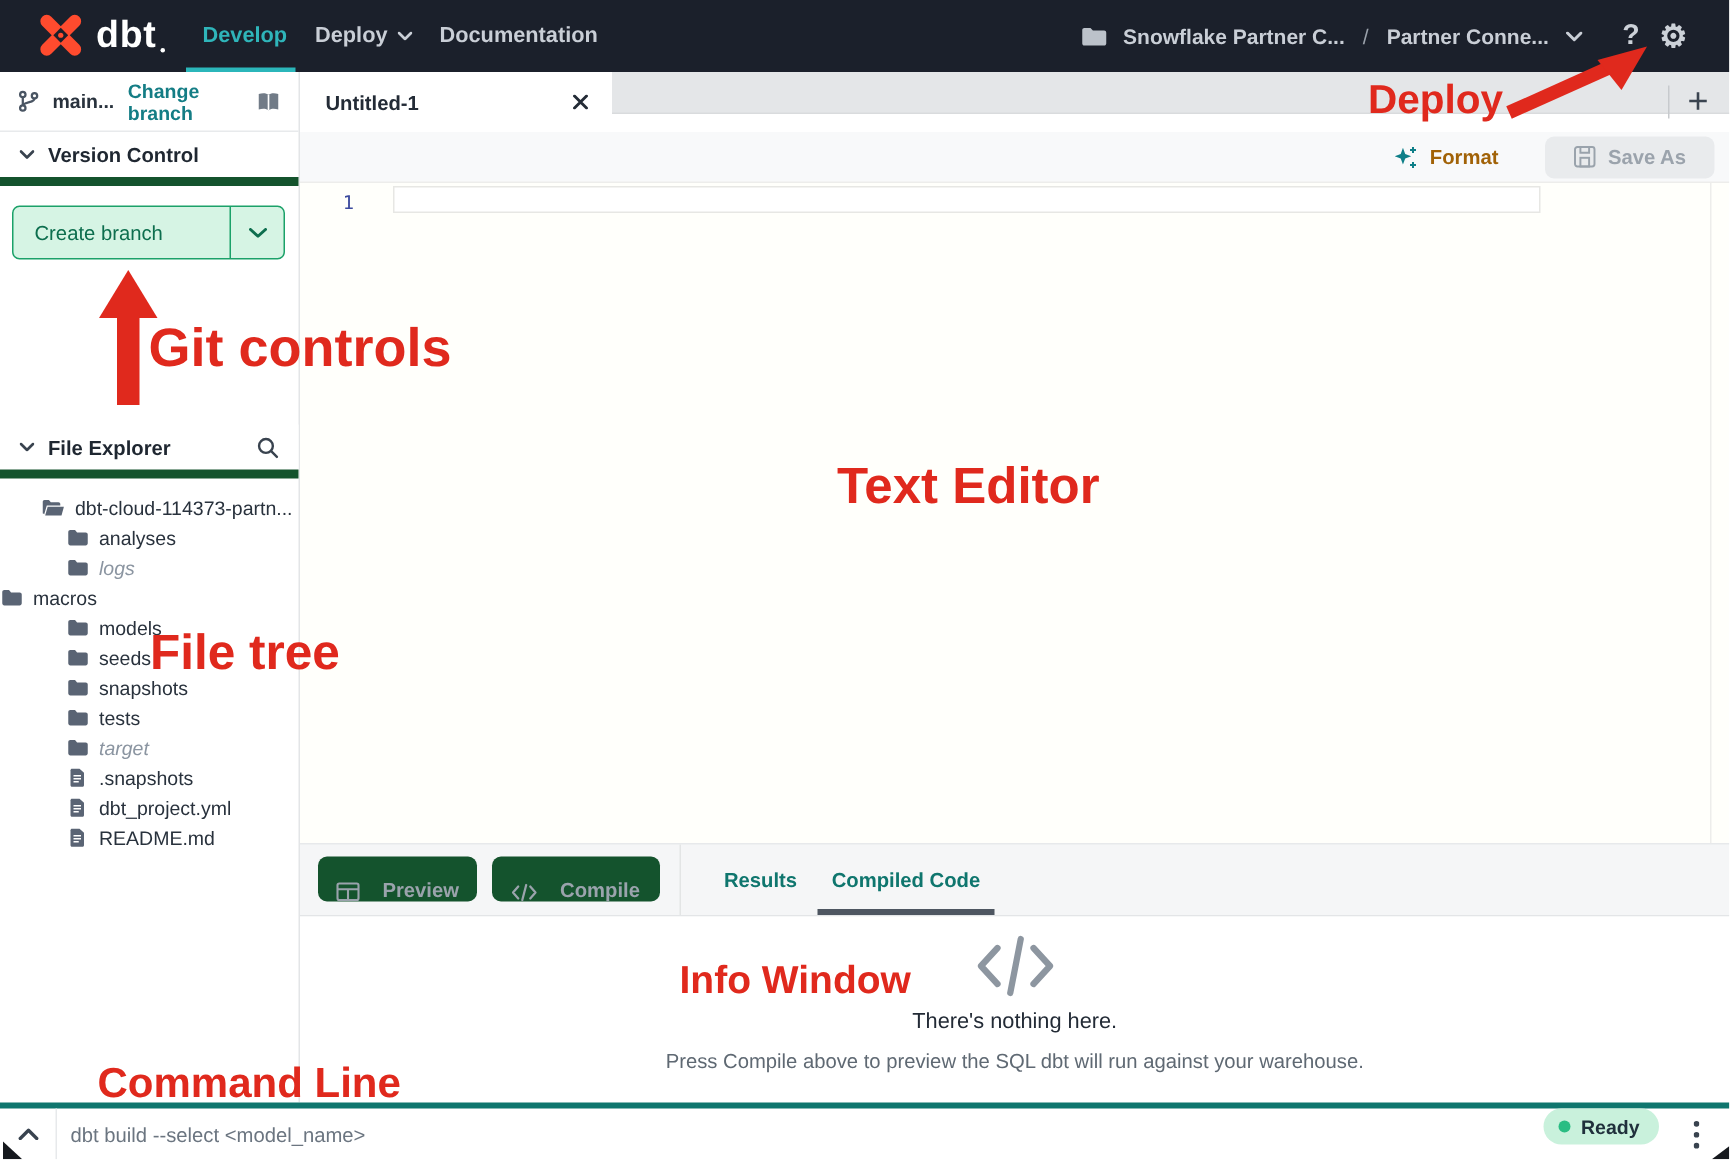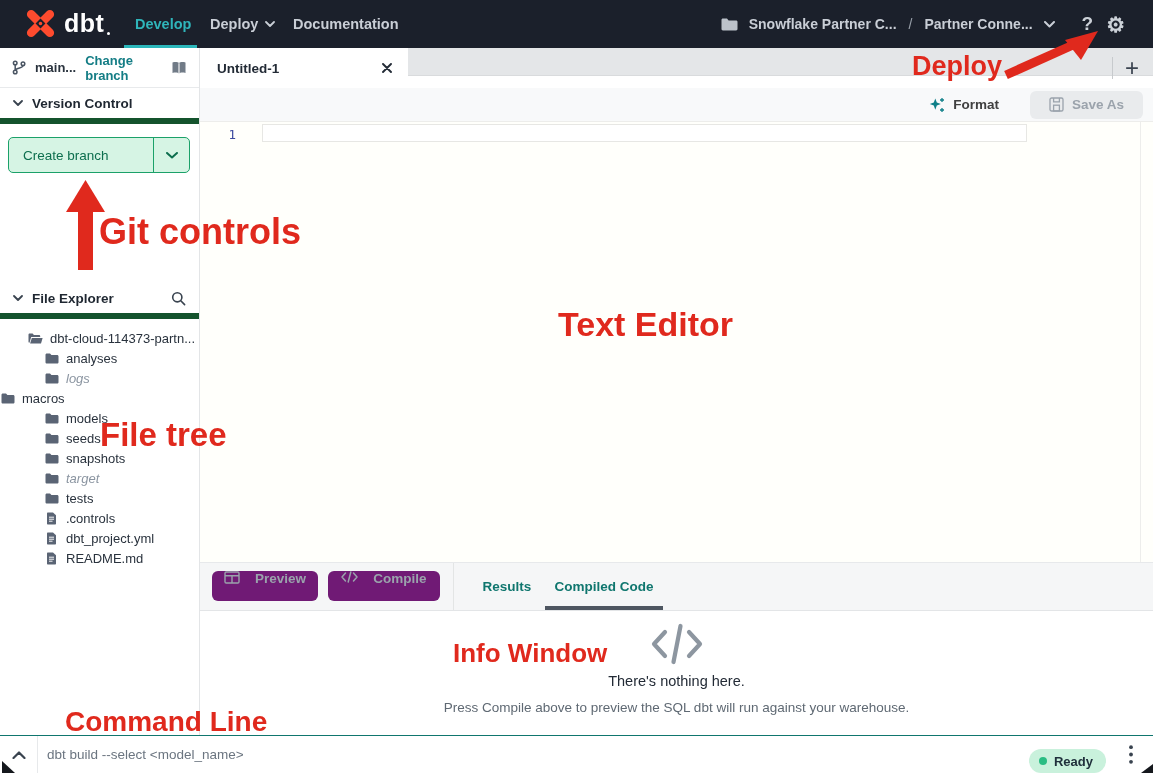--- a/index.html
+++ b/index.html
@@ -40,46 +40,46 @@
 
   
   .tabbar { position:absolute; left:200px; top:48px; right:0; height:28px; background:#e4e6e8; border-bottom:1px solid #d9dbdd; }
   .tab-active { position:absolute; left:0; top:0; width:208px; height:40px; background:#fff; display:flex; align-items:center; padding:0 13px 0 17px; font-size:13.5px; font-weight:700; color:#232b36; cursor:pointer; }
   .tab-close { margin-left:auto; display:flex; cursor:pointer; padding:3px; }
   .tab-plus-divider { position:absolute; right:40px; top:9px; height:22px; width:1px; background:#c7cacd; }
   .tab-plus { position:absolute; right:6px; top:0; width:30px; height:40px; display:flex; align-items:center; justify-content:center; font-size:24px; color:#3a4450; cursor:pointer; }
 
   
   .toolbar { position:absolute; left:200px; top:88px; right:0; height:34px; background:#f8f9fa; border-bottom:1px solid #ededeb; display:flex; align-items:center; justify-content:flex-end; gap:31px; padding-right:10px; }
-  .format-btn { display:flex; align-items:center; gap:8px; font-size:13.5px; font-weight:600; color:#404040; cursor:pointer; }
+  .format-btn { display:flex; align-items:center; gap:8px; font-size:13.5px; font-weight:600; color:#a16207; cursor:pointer; }
   .saveas-btn { height:28px; display:flex; align-items:center; gap:8px; padding:0 19px; background:#e9ebed; border-radius:6px; font-size:13.5px; font-weight:600; color:#9ba3ac; cursor:default; }
 
   
   .editor { position:absolute; left:200px; top:122px; right:0; height:440px; background:#fffffb; }
   .gutter-num { position:absolute; left:22px; top:5px; width:14px; text-align:right; font-family:"DejaVu Sans Mono", monospace; font-size:12.5px; color:#3c4a9e; }
   .active-line { position:absolute; left:62px; top:2px; width:765px; height:18px; background:#fff; border:1px solid #e7e7e4; }
   .editor-vline { position:absolute; right:12px; top:0; bottom:0; width:1px; background:#ededeb; }
 
   
   .panel-head { position:absolute; left:200px; top:562px; right:0; height:49px; background:#f5f6f7; border-top:1px solid #e7e9eb; border-bottom:1px solid #e3e5e7; }
-  .pbtn { position:absolute; top:8px; height:30px; display:flex; align-items:flex-start; justify-content:center; gap:15px; background:#701a75; border-radius:6px; font-size:13.5px; font-weight:600; color:#9aa3ac; cursor:default; }
+  .pbtn { position:absolute; top:8px; height:30px; display:flex; align-items:flex-end; justify-content:center; gap:15px; background:#14532d; border-radius:6px; font-size:13.5px; font-weight:600; color:#9aa3ac; cursor:default; }
   .pbtn-preview { left:12px; width:106px; }
   .pbtn-compile { left:128px; width:112px; }
   .panel-vdiv { position:absolute; left:253px; top:0; bottom:0; width:1px; background:#e3e5e5; }
   .ptab { position:absolute; top:0; height:47px; line-height:47px; font-size:13.5px; font-weight:600; color:#0f766e; text-align:center; cursor:pointer; }
   .ptab-results { left:273px; width:68px; }
   .ptab-compiled { left:345px; width:118px; }
   .ptab-compiled::after { content:""; position:absolute; left:0; right:0; bottom:0; height:4px; background:#4e5661; }
   .panel-body { position:absolute; left:200px; top:611px; right:0; height:124px; background:#fff; }
   .code-glyph { position:absolute; left:50%; top:12px; transform:translateX(-50%); }
   .empty-title { position:absolute; left:0; right:0; top:62px; text-align:center; font-size:14.5px; font-weight:400; color:#232b36; }
   .empty-sub { position:absolute; left:0; right:0; top:89px; text-align:center; font-size:13.5px; color:#5f6973; }
 
   
-  .statusbar { position:absolute; left:0; right:0; bottom:0; height:38px; background:#fff; border-top:1px solid #0f766e; display:flex; align-items:flex-end; padding-right:9px; }
+  .statusbar { position:absolute; left:0; right:0; bottom:0; height:38px; background:#fff; border-top:4px solid #0f766e; display:flex; align-items:flex-start; padding-right:9px; }
   .sb-chevron { width:37px; height:100%; display:flex; align-items:center; justify-content:center; cursor:pointer; flex:none; }
   .sb-vdiv { width:1px; height:100%; background:#e7e9eb; flex:none; }
   .sb-input { flex:1; border:none; outline:none; height:100%; padding-left:9px; font-family:"Liberation Sans", sans-serif; font-size:13.5px; color:#29323d; background:transparent; }
   .sb-input::placeholder { color:#6b7580; opacity:1; }
   .ready-pill { height:24px; display:flex; align-items:center; gap:7px; padding:0 13px 0 10px; background:#c9f1dc; border-radius:12px; font-size:13px; font-weight:600; color:#20303c; flex:none; margin-right:12px; }
   .ready-dot { width:8px; height:8px; border-radius:50%; background:#2abd83; }
   .kebab { width:26px; height:100%; display:flex; align-items:center; justify-content:center; cursor:pointer; flex:none; }
 
   
   .overlay { position:absolute; left:0; top:0; z-index:60; pointer-events:none; }
@@ -246,44 +246,44 @@
           <span>seeds</span>
         </div>
         <div class="tree-row" style="padding-left: 44px;">
           <span class="tree-icon">
             <svg width="14" height="11" viewBox="0 0 14 11" fill="#5a6474">
               <path d="M0.5 1.8 C0.5 1 1.1 0.4 1.9 0.4 H5 L6.4 2 H12.1 C12.9 2 13.5 2.6 13.5 3.4 V9.2 C13.5 10 12.9 10.6 12.1 10.6 H1.9 C1.1 10.6 0.5 10 0.5 9.2 Z"></path>
             </svg>
           </span>
           <span>snapshots</span>
         </div>
+        <div class="tree-row" style="padding-left: 44px;">
+          <span class="tree-icon">
+            <svg width="14" height="11" viewBox="0 0 14 11" fill="#5a6474">
+              <path d="M0.5 1.8 C0.5 1 1.1 0.4 1.9 0.4 H5 L6.4 2 H12.1 C12.9 2 13.5 2.6 13.5 3.4 V9.2 C13.5 10 12.9 10.6 12.1 10.6 H1.9 C1.1 10.6 0.5 10 0.5 9.2 Z"></path>
+            </svg>
+          </span>
+          <span>tests</span>
+        </div>
         <div class="tree-row muted" style="padding-left: 44px;">
           <span class="tree-icon">
             <svg width="14" height="11" viewBox="0 0 14 11" fill="#5a6474">
               <path d="M0.5 1.8 C0.5 1 1.1 0.4 1.9 0.4 H5 L6.4 2 H12.1 C12.9 2 13.5 2.6 13.5 3.4 V9.2 C13.5 10 12.9 10.6 12.1 10.6 H1.9 C1.1 10.6 0.5 10 0.5 9.2 Z"></path>
             </svg>
           </span>
           <span>target</span>
-        </div>
-        <div class="tree-row" style="padding-left: 44px;">
-          <span class="tree-icon">
-            <svg width="14" height="11" viewBox="0 0 14 11" fill="#5a6474">
-              <path d="M0.5 1.8 C0.5 1 1.1 0.4 1.9 0.4 H5 L6.4 2 H12.1 C12.9 2 13.5 2.6 13.5 3.4 V9.2 C13.5 10 12.9 10.6 12.1 10.6 H1.9 C1.1 10.6 0.5 10 0.5 9.2 Z"></path>
-            </svg>
-          </span>
-          <span>tests</span>
         </div>
         <div class="tree-row" style="padding-left: 44px;">
           <span class="tree-icon">
             <svg width="11" height="13" viewBox="0 0 11 13" fill="#5a6474">
               <path d="M1 1.5 C1 0.9 1.4 0.5 2 0.5 H7 L10 3.2 V11.5 C10 12.1 9.6 12.5 9 12.5 H2 C1.4 12.5 1 12.1 1 11.5 Z"></path>
               <path d="M3 5.2 H8 M3 7.2 H8 M3 9.2 H6.5" stroke="#fff" stroke-width="0.95"></path>
             </svg>
           </span>
-          <span>.controls</span>
+          <span>.snapshots</span>
         </div>
         <div class="tree-row" style="padding-left: 44px;">
           <span class="tree-icon">
             <svg width="11" height="13" viewBox="0 0 11 13" fill="#5a6474">
               <path d="M1 1.5 C1 0.9 1.4 0.5 2 0.5 H7 L10 3.2 V11.5 C10 12.1 9.6 12.5 9 12.5 H2 C1.4 12.5 1 12.1 1 11.5 Z"></path>
               <path d="M3 5.2 H8 M3 7.2 H8 M3 9.2 H6.5" stroke="#fff" stroke-width="0.95"></path>
             </svg>
           </span>
           <span>dbt_project.yml</span>
         </div>

